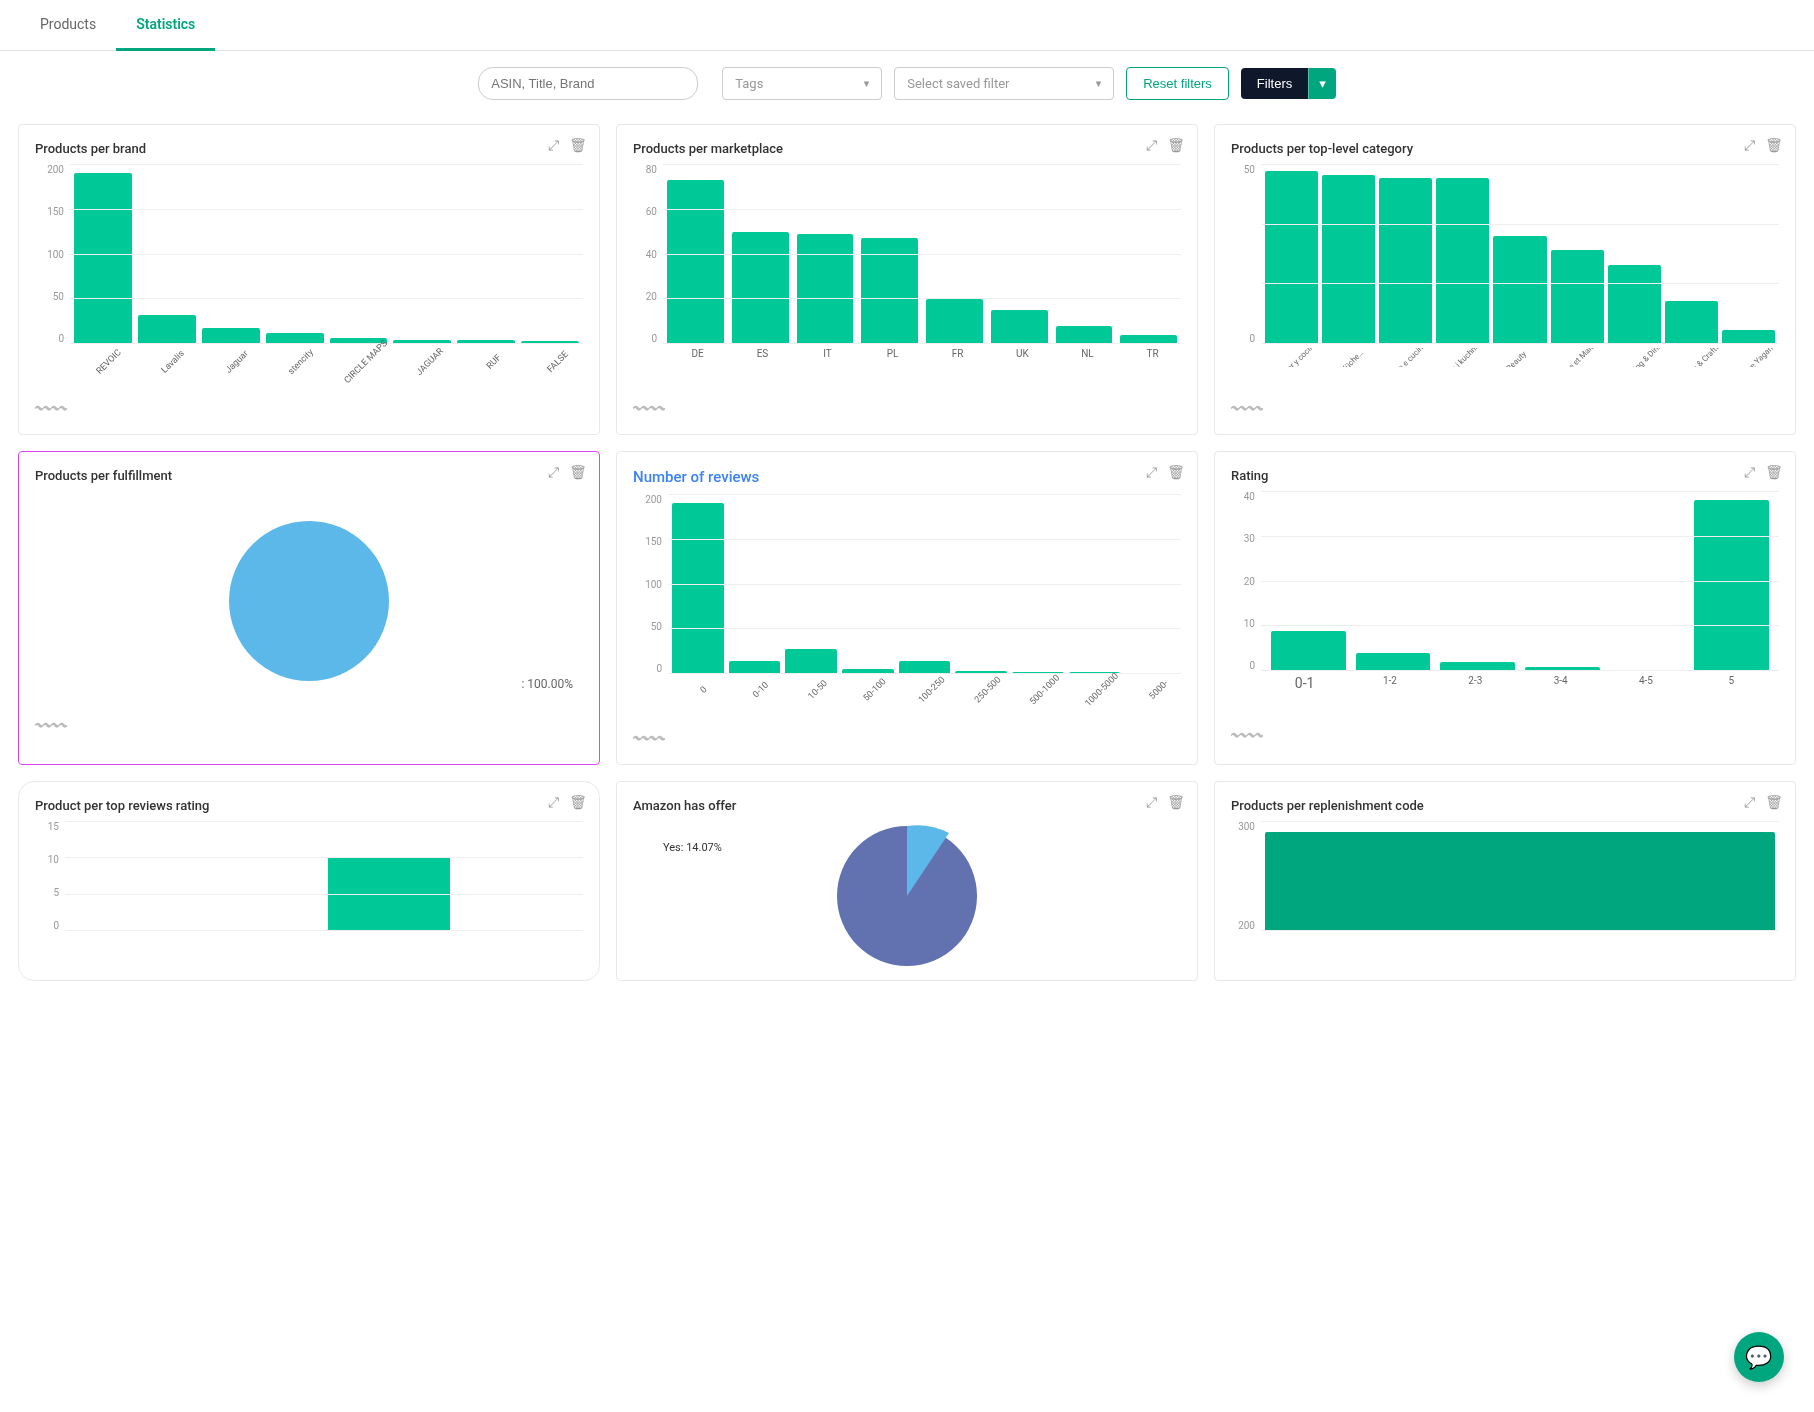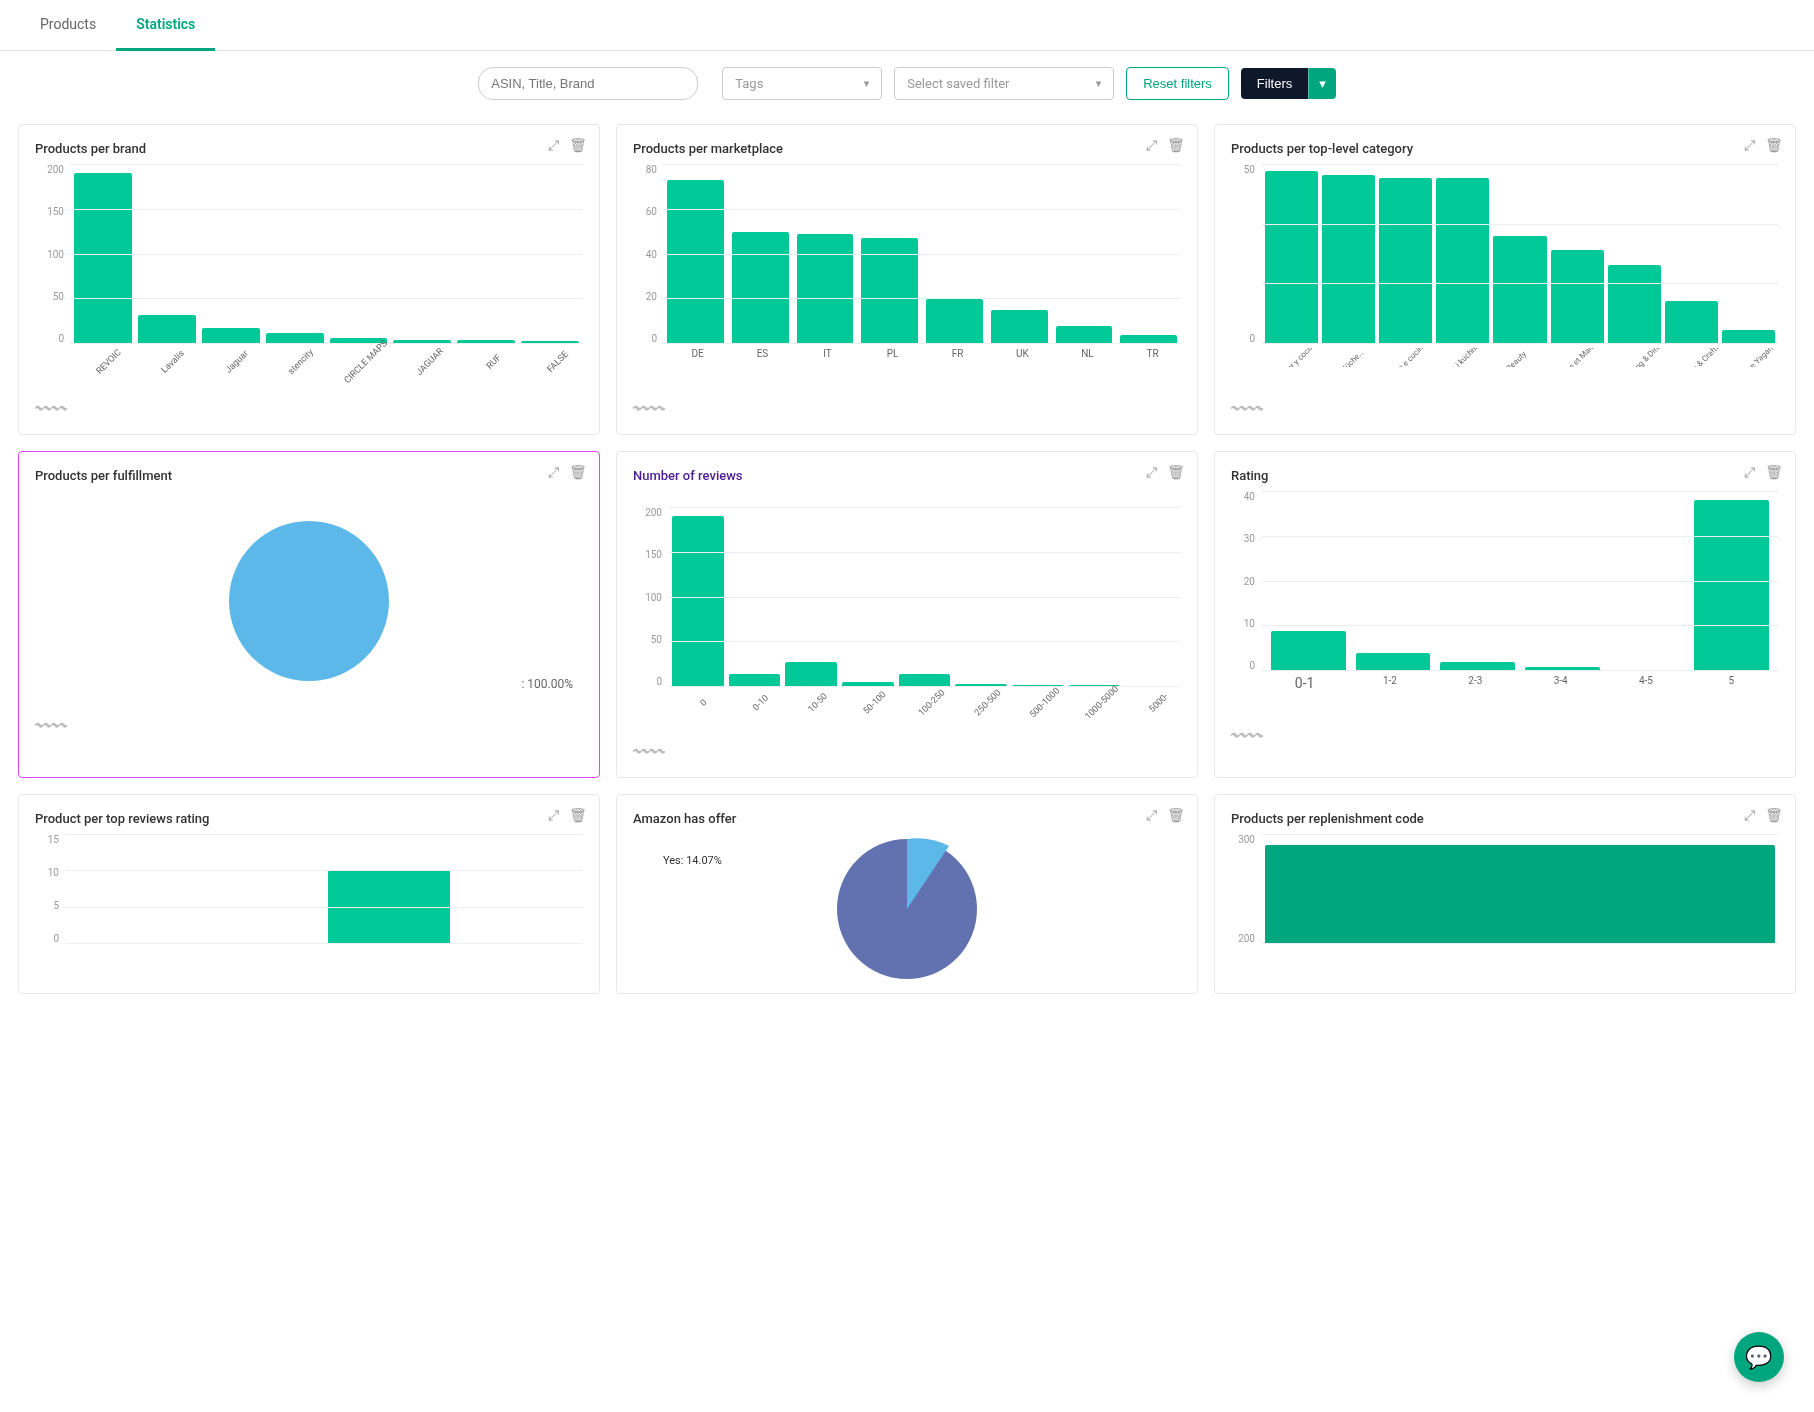--- a/index.html
+++ b/index.html
@@ -243,21 +243,21 @@
     <div style="display:flex; align-items:center; justify-content:center; height:220px; position:relative;">
       <svg width="180" height="180" viewBox="0 0 180 180">
         <circle cx="90" cy="90" r="80" fill="#5bb8e8"></circle>
       </svg>
       <div style="position:absolute; right:10px; bottom:20px; font-size:12px; color:#666;">: 100.00%</div>
     </div>
     <div style="color:#bbb; font-size:16px;">〰〰</div>
   </div>
 
   <div style="border:1px solid #e8e8e8; margin:8px; border-radius:4px; padding:16px; background:#fff; position:relative;">
-    <div style="font-size:13px; font-weight:500; color:#4c1d95; margin-bottom:24px;">Number of reviews</div>
+    <div style="font-size:15px; font-weight:500; color:#3b82f6; margin-bottom:8px;">Number of reviews</div>
     <div style="position:absolute; top:12px; right:12px; display:flex; gap:10px;">
       <span style="color:#999; cursor:pointer; font-size:14px;">⤢</span>
       <span style="color:#999; cursor:pointer; font-size:14px;">🗑</span>
     </div>
     <div style="position:relative; height:230px;">
       <div style="display:flex; height:180px;">
         <div style="display:flex; flex-direction:column; justify-content:space-between; font-size:10px; color:#999; padding-right:6px; width:35px; text-align:right;">
           <span>200</span>
             <span>150</span>
             <span>100</span>
@@ -371,21 +371,21 @@
         <div style="flex:1; text-align:center; font-size:10px; color:#666;">4-5</div>
         <div style="flex:1; text-align:center; font-size:10px; color:#666;">5</div>
       </div>
     </div>
     <div style="color:#bbb; font-size:16px;">〰〰</div>
   </div>
 </div>
 
 <div style="display:grid; grid-template-columns:repeat(3,1fr); gap:0; padding:0 10px;">
 
-  <div style="border:1px solid #e8e8e8; margin:8px; border-radius:4px; padding:16px; background:#fff; position:relative; height:200px; overflow:hidden;">
+  <div style="border:1px solid #e8e8e8; margin:8px; border-radius:16px; padding:16px; background:#fff; position:relative; height:200px; overflow:hidden;">
     <div style="font-size:13px; font-weight:500; color:#333; margin-bottom:8px;">Product per top reviews rating</div>
     <div style="position:absolute; top:12px; right:12px; display:flex; gap:10px;">
       <span style="color:#999; cursor:pointer; font-size:14px;">⤢</span>
       <span style="color:#999; cursor:pointer; font-size:14px;">🗑</span>
     </div>
     <div style="position:relative; height:130px;">
       <div style="display:flex; height:110px;">
         <div style="display:flex; flex-direction:column; justify-content:space-between; font-size:10px; color:#999; padding-right:6px; width:30px; text-align:right;">
           <span>15</span>
             <span>10</span>

